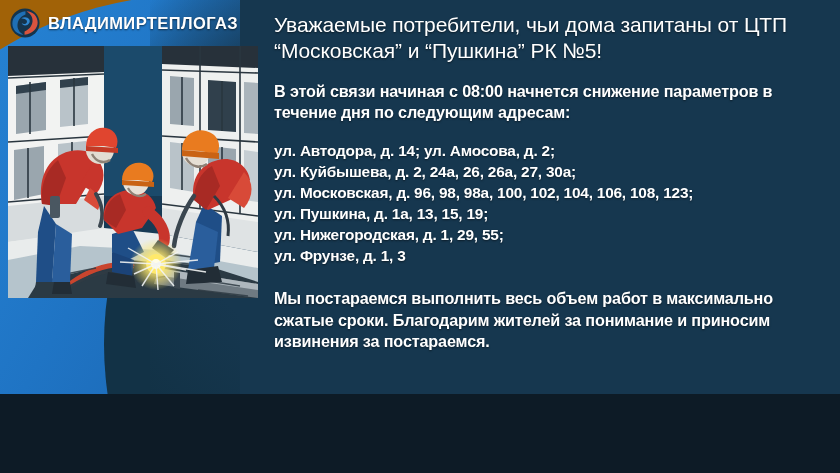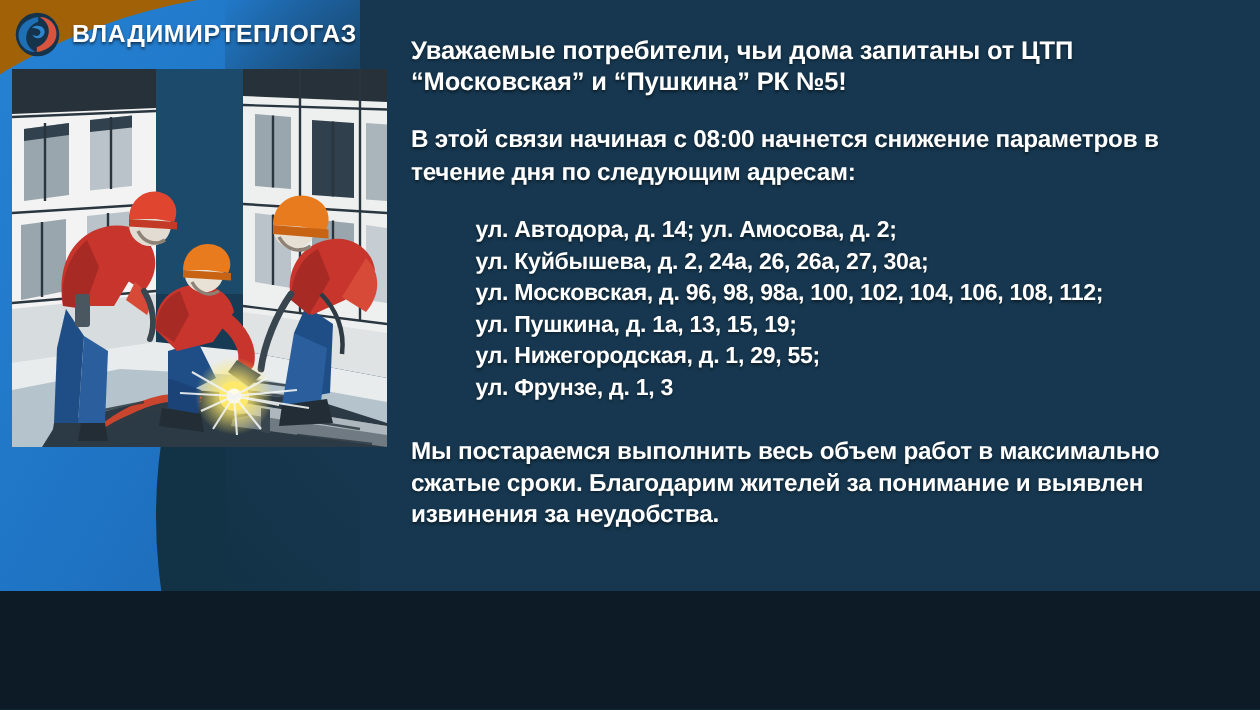--- a/index.html
+++ b/index.html
@@ -113,47 +113,47 @@
 
   
   .content {
     position: absolute;
     left: 274px; top: 12px;
     width: 556px;
     z-index: 25;
     color: #ffffff;
   }
   .headline {
-    font-size: 17px;
-    font-weight: bold;
+    font-size: 21px;
+    font-weight: normal;
     line-height: 1.22;
     letter-spacing: -0.1px;
     text-shadow: 0 1px 2px rgba(0,0,0,.55);
-    margin: 12px 0 18px 0;
+    margin: 0 0 18px 0;
   }
   .para {
     font-size: 16.2px;
     font-weight: bold;
     line-height: 1.30;
     letter-spacing: -0.15px;
     text-shadow: 0 1px 2px rgba(0,0,0,.5);
     margin: 0;
   }
   .para + .para { margin-top: 4px; }
   .block-gap { height: 17px; }
   .addresses {
     list-style: none;
     margin: 0; padding: 0;
     font-size: 15.4px;
     font-weight: bold;
     line-height: 1.365;
     letter-spacing: -0.2px;
     text-shadow: 0 1px 2px rgba(0,0,0,.5);
   }
-  .addresses li { white-space: nowrap; margin-left: 43px; }
+  .addresses li { white-space: nowrap; }
   .closing { margin-top: 22px; }
 </style>
 </head>
 <body>
 
 <div class="poster">
 
   <div class="bg-layer">
     <div class="corner-red"></div>
     <div class="navy-circle"></div>
@@ -330,22 +330,22 @@
   <div class="content">
     <h1 class="headline">Уважаемые потребители, чьи дома запитаны от ЦТП “Московская” и “Пушкина” РК №5!</h1>
 
     <p class="para">В этой связи начиная с 08:00 начнется снижение параметров в течение дня по следующим адресам:</p>
 
     <div class="block-gap"></div>
 
     <ul class="addresses">
       <li>ул. Автодора, д. 14; ул. Амосова, д. 2;</li>
       <li>ул. Куйбышева, д. 2, 24а, 26, 26а, 27, 30а;</li>
-      <li>ул. Московская, д. 96, 98, 98а, 100, 102, 104, 106, 108, 112;</li>
+      <li>ул. Московская, д. 96, 98, 98а, 100, 102, 104, 106, 108, 123;</li>
       <li>ул. Пушкина, д. 1а, 13, 15, 19;</li>
       <li>ул. Нижегородская, д. 1, 29, 55;</li>
       <li>ул. Фрунзе, д. 1, 3</li>
     </ul>
 
-    <p class="para closing">Мы постараемся выполнить весь объем работ в максимально сжатые сроки. Благодарим жителей за понимание и выявлен извинения за неудобства.</p>
+    <p class="para closing">Мы постараемся выполнить весь объем работ в максимально сжатые сроки. Благодарим жителей за понимание и приносим извинения за постараемся.</p>
   </div>
 
 </div>
 
 </body></html>

